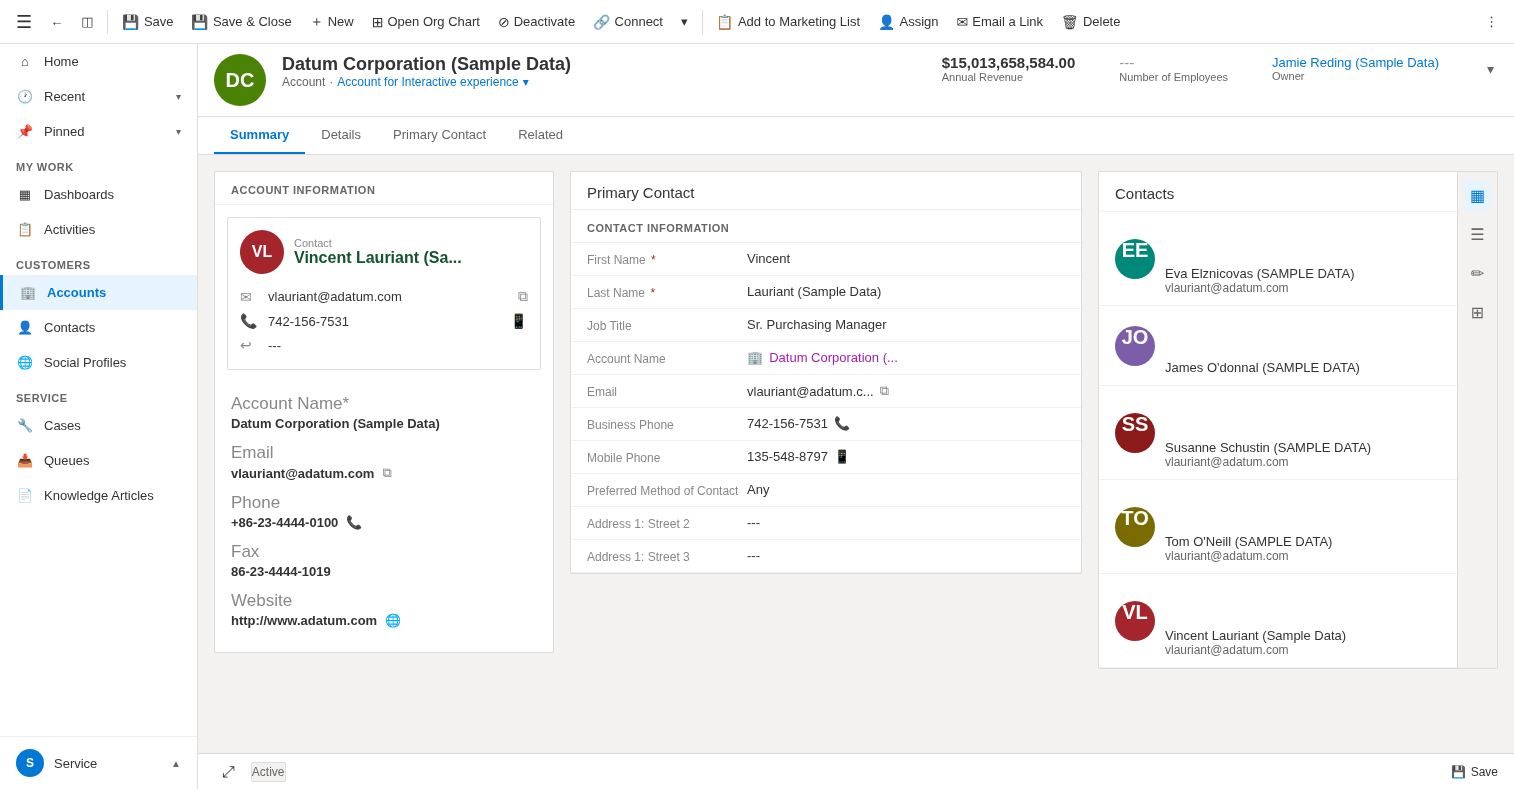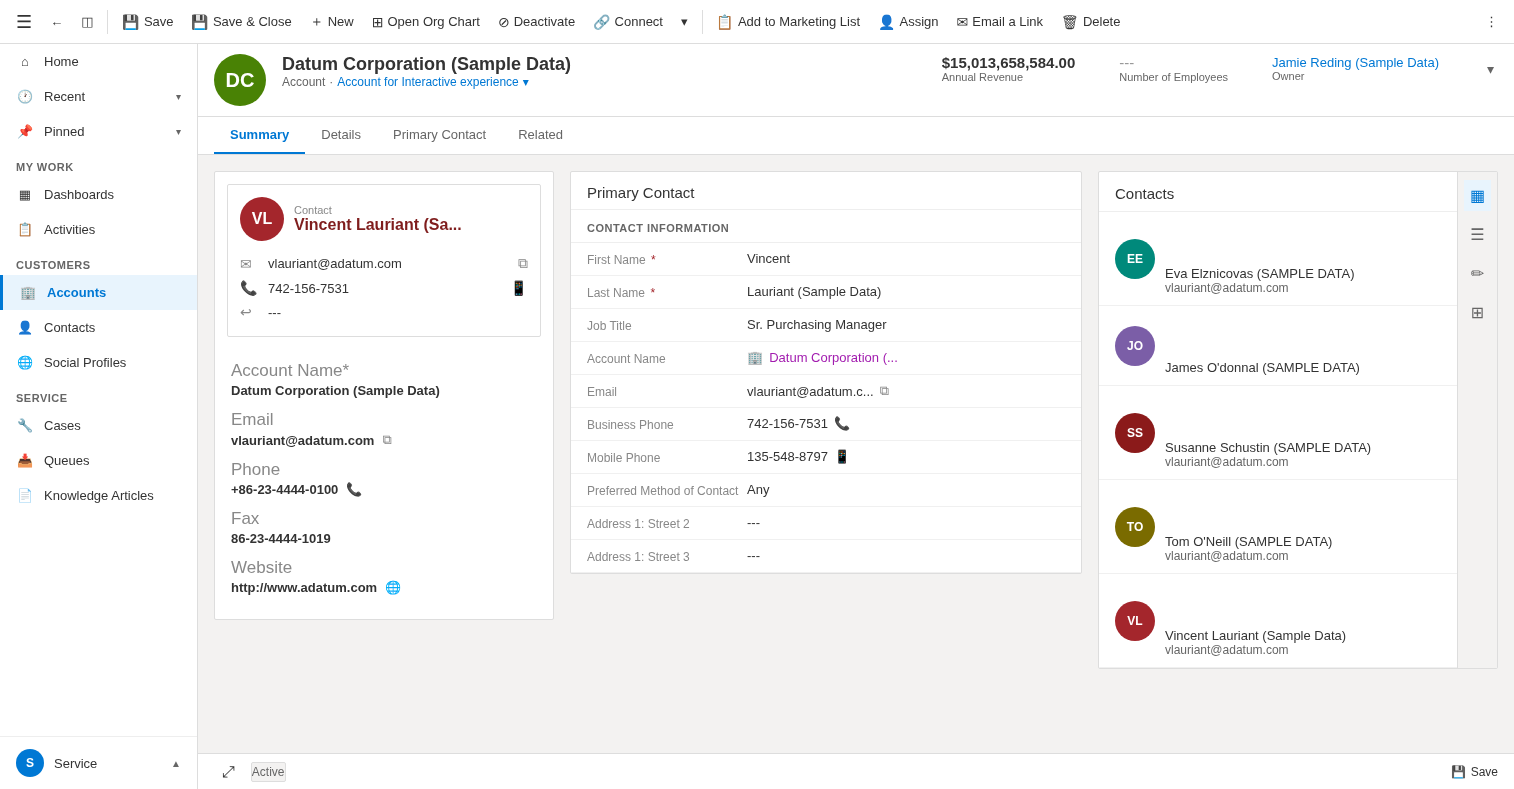--- a/index.html
+++ b/index.html
@@ -56,21 +56,21 @@
     .panel-center { flex: 1; min-width: 0; }
     .panel-right { width: 400px; flex-shrink: 0; position: relative; }
 
     .panel-title { font-size: 11px; font-weight: 700; color: #666; text-transform: uppercase; letter-spacing: 0.5px; padding: 12px 16px 8px; border-bottom: 1px solid #eee; }
 
     
     .contact-card { margin: 12px; border: 1px solid #ddd; border-radius: 2px; padding: 12px; }
     .contact-card-header { display: flex; align-items: center; gap: 10px; margin-bottom: 10px; }
     .contact-avatar { width: 44px; height: 44px; border-radius: 50%; background: #a4262c; color: #fff; display: flex; align-items: center; justify-content: center; font-size: 16px; font-weight: 700; flex-shrink: 0; }
     .contact-card-label { font-size: 11px; color: #888; }
-    .contact-card-name { font-size: 16px; font-weight: 600; color: #7f1d1d; }
+    .contact-card-name { font-size: 16px; font-weight: 600; color: #14532d; }
     .contact-card-row { display: flex; align-items: center; gap: 8px; padding: 4px 0; font-size: 13px; color: #333; }
     .contact-card-icon { color: #888; font-size: 14px; width: 20px; }
     .contact-card-action { margin-left: auto; color: #888; cursor: pointer; font-size: 14px; }
 
     
     .form-fields { padding: 12px 16px; }
     .field-group { margin-bottom: 12px; }
     .field-label { font-size: 17px; color: #888; margin-bottom: 2px; }
     .field-value { font-size: 13px; font-weight: 600; color: #333; }
     .field-value-row { display: flex; align-items: center; gap: 8px; }
@@ -83,21 +83,21 @@
     .contact-form-label { width: 160px; flex-shrink: 0; font-size: 12px; color: #888; padding-top: 2px; }
     .contact-form-required { color: #a4262c; margin-left: 2px; }
     .contact-form-value { flex: 1; font-size: 13px; font-weight: 500; color: #333; display: flex; align-items: center; gap: 6px; }
     .contact-form-link { color: #a21caf; text-decoration: none; display: flex; align-items: center; gap: 4px; }
 
     
     .contacts-panel-header { display: flex; align-items: center; padding: 12px 16px 8px; border-bottom: 1px solid #eee; }
     .contacts-panel-title { font-size: 15px; font-weight: 400; color: #333; flex: 1; }
     .contacts-panel-menu { color: #666; cursor: pointer; font-size: 16px; }
     .contact-list-item { display: flex; align-items: center; gap: 10px; padding: 10px 16px; border-bottom: 1px solid #f0f0f0; }
-    .contact-list-avatar { width: 40px; height: 40px; border-radius: 50%; color: #fff; display: flex; align-items: center; justify-content: center; font-size: 12px; font-weight: 700; flex-shrink: 0; }
+    .contact-list-avatar { width: 40px; height: 40px; border-radius: 50%; color: #fff; display: flex; align-items: flex-start; justify-content: center; font-size: 20px; font-weight: 700; flex-shrink: 0; }
     .contact-list-info { flex: 1; min-width: 0; }
     .contact-list-name { font-size: 13px; font-weight: 500; color: #333; white-space: nowrap; overflow: hidden; text-overflow: ellipsis; margin-top: 44px; }
     .contact-list-email { font-size: 12px; color: #666; white-space: nowrap; overflow: hidden; text-overflow: ellipsis; }
     .contact-list-menu { color: #888; cursor: pointer; font-size: 16px; flex-shrink: 0; }
 
     
     .right-sidebar { position: absolute; right: 0; top: 0; width: 40px; background: #f3f2f1; border-left: 1px solid #ddd; display: flex; flex-direction: column; align-items: center; padding: 8px 0; gap: 8px; height: 100%; }
     .right-sidebar-icon { cursor: pointer; color: #666; font-size: 16px; padding: 6px; }
     .right-sidebar-icon.active { background: #e8f4fd; color: #0078d4; }
 
@@ -266,20 +266,21 @@
     <div class="tabs">
       <div class="tab active">Summary</div>
       <div class="tab">Details</div>
       <div class="tab">Primary Contact</div>
       <div class="tab">Related</div>
     </div>
 
     <div class="form-area">
 
       <div class="panel panel-left">
+        <div class="panel-title">ACCOUNT INFORMATION</div>
 
         <div class="contact-card">
           <div class="contact-card-header">
             <div class="contact-avatar" style="background: #a4262c;">
               <span>VL</span>
             </div>
             <div>
               <div class="contact-card-label">Contact</div>
               <div class="contact-card-name">Vincent Lauriant (Sa...</div>
             </div>

